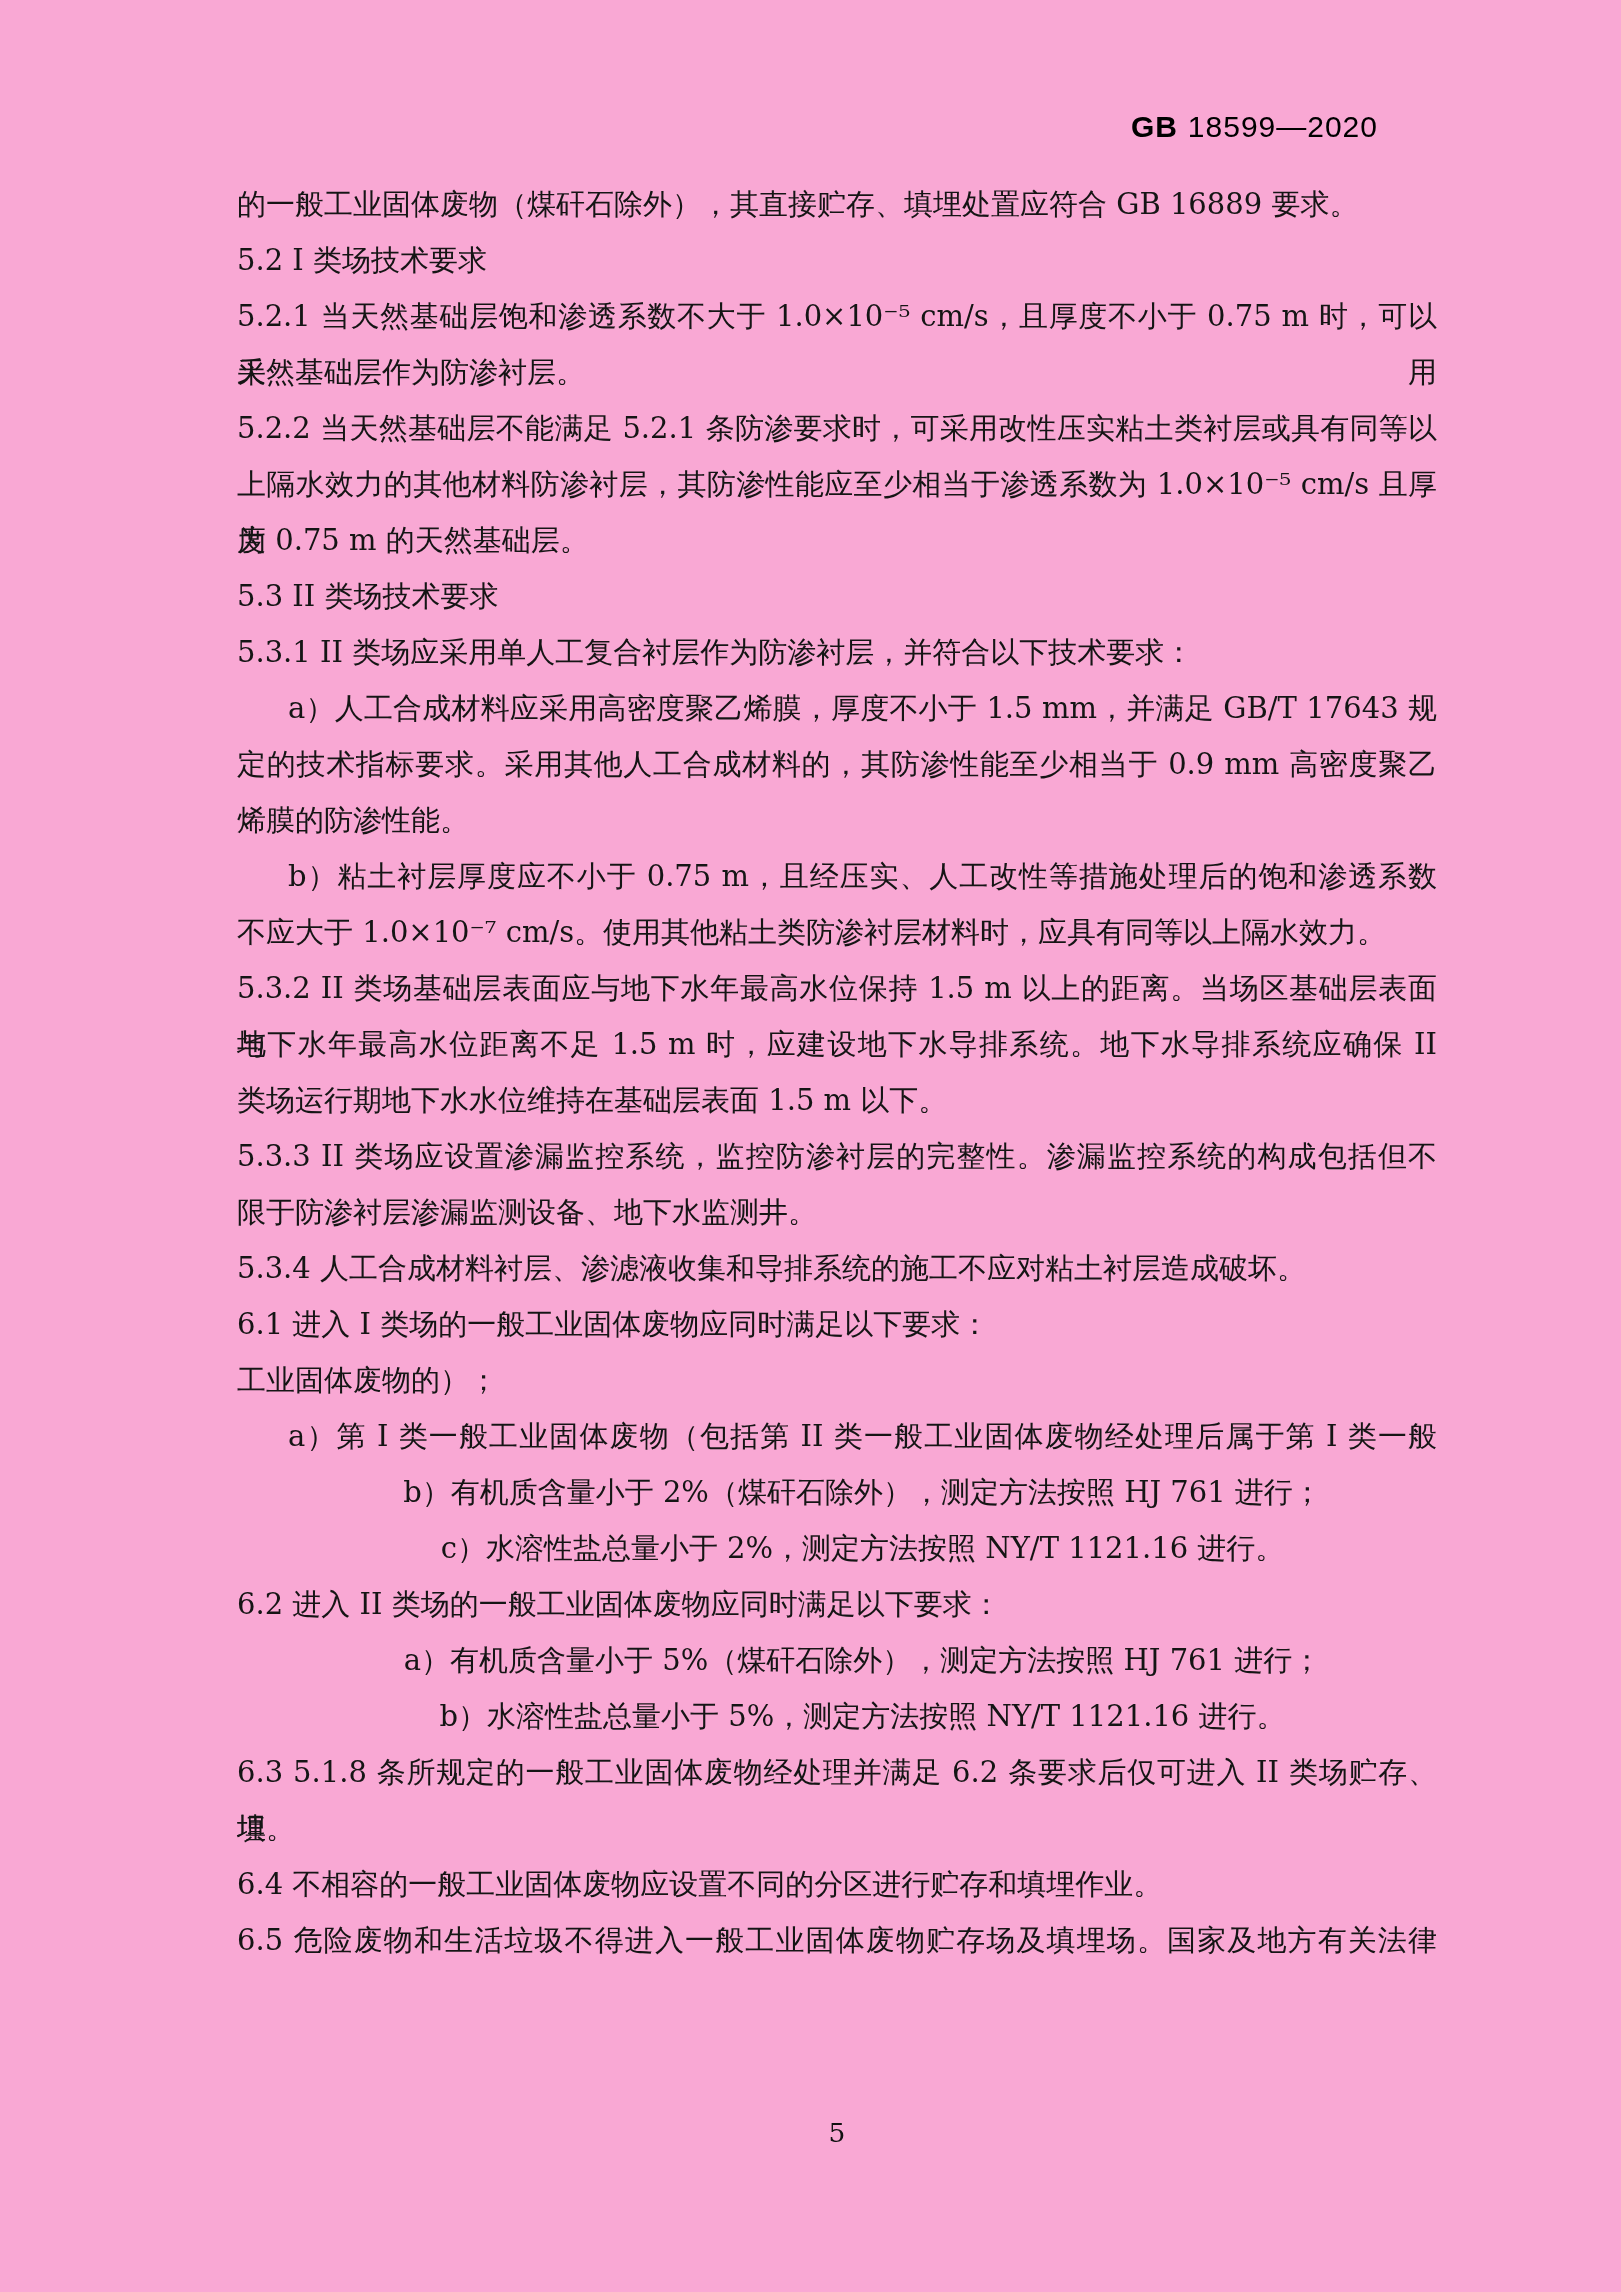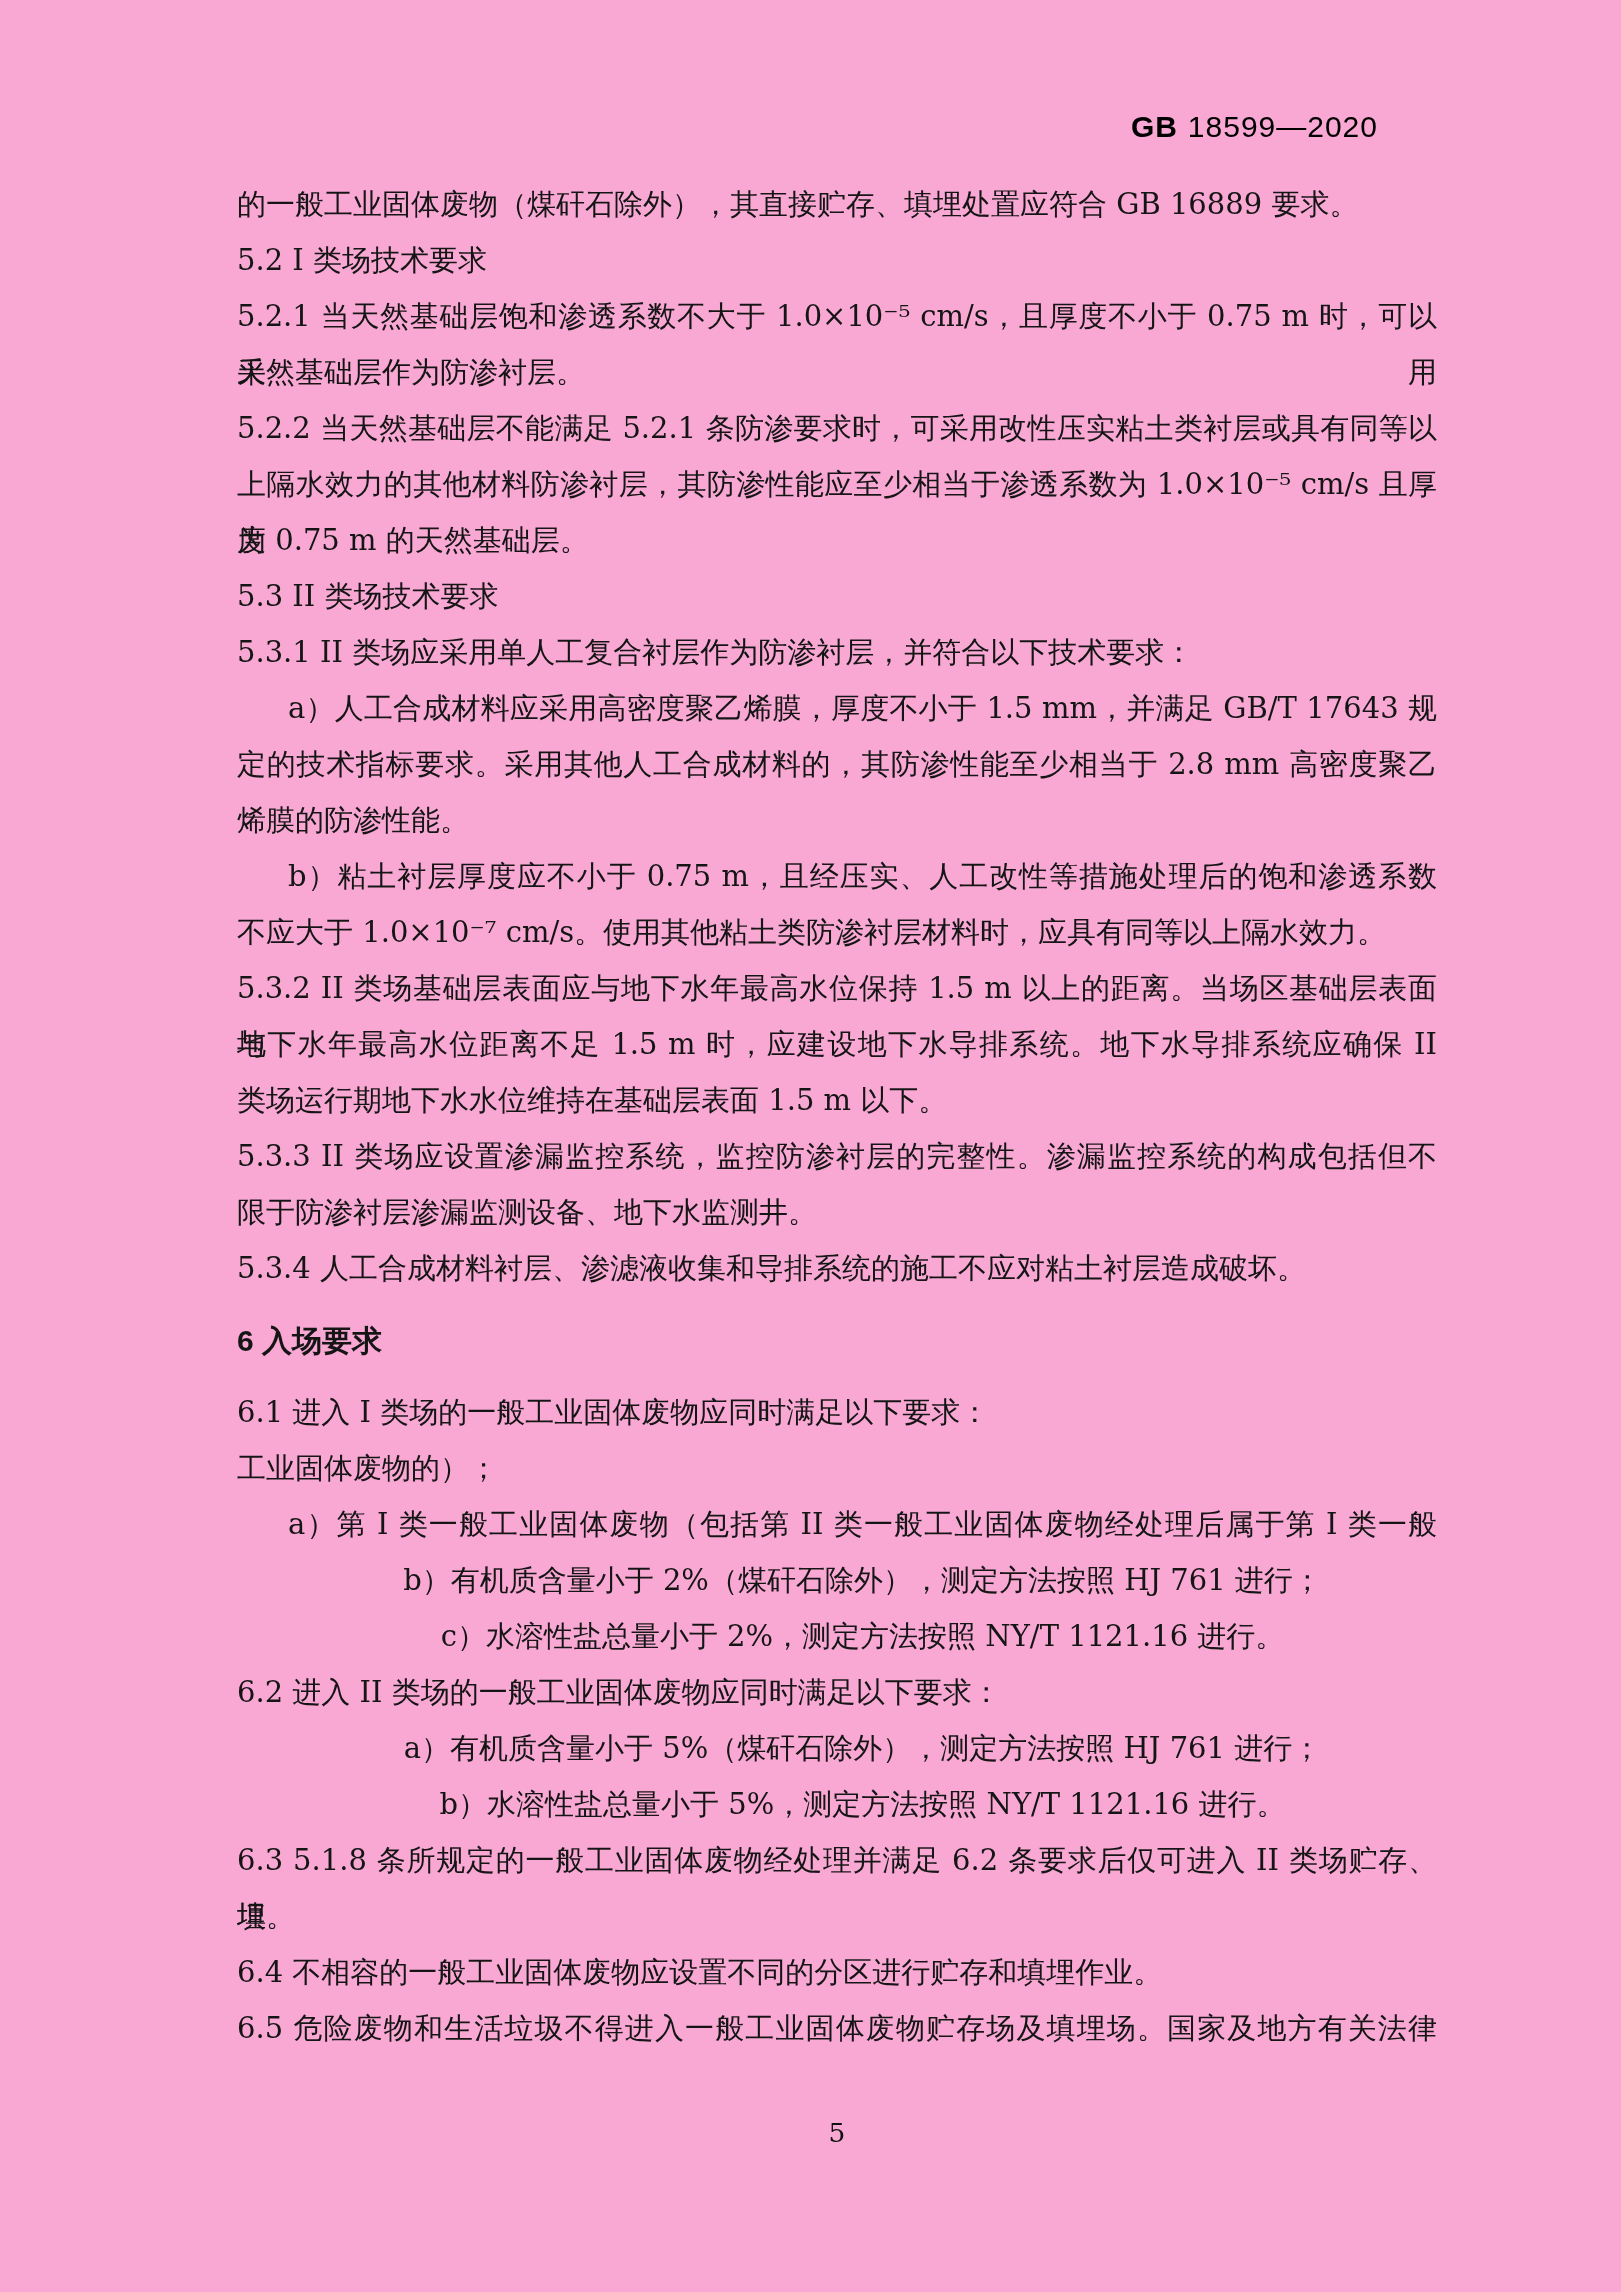--- a/index.html
+++ b/index.html
@@ -73,31 +73,30 @@
     <div class="ln">的一般工业固体废物（煤矸石除外），其直接贮存、填埋处置应符合 GB 16889 要求。</div>
     <div class="ln">5.2 I 类场技术要求</div>
     <div class="ln j">5.2.1 当天然基础层饱和渗透系数不大于 1.0×10⁻⁵ cm/s，且厚度不小于 0.75 m 时，可以采用</div>
     <div class="ln">天然基础层作为防渗衬层。</div>
     <div class="ln j">5.2.2 当天然基础层不能满足 5.2.1 条防渗要求时，可采用改性压实粘土类衬层或具有同等以</div>
     <div class="ln j">上隔水效力的其他材料防渗衬层，其防渗性能应至少相当于渗透系数为 1.0×10⁻⁵ cm/s 且厚度</div>
     <div class="ln">为 0.75 m 的天然基础层。</div>
     <div class="ln">5.3 II 类场技术要求</div>
     <div class="ln">5.3.1 II 类场应采用单人工复合衬层作为防渗衬层，并符合以下技术要求：</div>
     <div class="ln j ind">a）人工合成材料应采用高密度聚乙烯膜，厚度不小于 1.5 mm，并满足 GB/T 17643 规</div>
-    <div class="ln j">定的技术指标要求。采用其他人工合成材料的，其防渗性能至少相当于 2.8 mm 高密度聚乙</div>
+    <div class="ln j">定的技术指标要求。采用其他人工合成材料的，其防渗性能至少相当于 0.9 mm 高密度聚乙</div>
     <div class="ln">烯膜的防渗性能。</div>
     <div class="ln j ind">b）粘土衬层厚度应不小于 0.75 m，且经压实、人工改性等措施处理后的饱和渗透系数</div>
     <div class="ln">不应大于 1.0×10⁻⁷ cm/s。使用其他粘土类防渗衬层材料时，应具有同等以上隔水效力。</div>
     <div class="ln j">5.3.2 II 类场基础层表面应与地下水年最高水位保持 1.5 m 以上的距离。当场区基础层表面与</div>
     <div class="ln j">地下水年最高水位距离不足 1.5 m 时，应建设地下水导排系统。地下水导排系统应确保 II</div>
     <div class="ln">类场运行期地下水水位维持在基础层表面 1.5 m 以下。</div>
     <div class="ln j">5.3.3 II 类场应设置渗漏监控系统，监控防渗衬层的完整性。渗漏监控系统的构成包括但不</div>
     <div class="ln">限于防渗衬层渗漏监测设备、地下水监测井。</div>
     <div class="ln">5.3.4 人工合成材料衬层、渗滤液收集和导排系统的施工不应对粘土衬层造成破坏。</div>
-    <div class="ln h">6 入场要求</div>
     <div class="ln">6.1 进入 I 类场的一般工业固体废物应同时满足以下要求：</div>
     <div class="ln">工业固体废物的）；</div>
     <div class="ln j ind">a）第 I 类一般工业固体废物（包括第 II 类一般工业固体废物经处理后属于第 I 类一般</div>
     <div class="ln ind">b）有机质含量小于 2%（煤矸石除外），测定方法按照 HJ 761 进行；</div>
     <div class="ln ind">c）水溶性盐总量小于 2%，测定方法按照 NY/T 1121.16 进行。</div>
     <div class="ln">6.2 进入 II 类场的一般工业固体废物应同时满足以下要求：</div>
     <div class="ln ind">a）有机质含量小于 5%（煤矸石除外），测定方法按照 HJ 761 进行；</div>
     <div class="ln ind">b）水溶性盐总量小于 5%，测定方法按照 NY/T 1121.16 进行。</div>
     <div class="ln j">6.3 5.1.8 条所规定的一般工业固体废物经处理并满足 6.2 条要求后仅可进入 II 类场贮存、填</div>
     <div class="ln">埋。</div>

